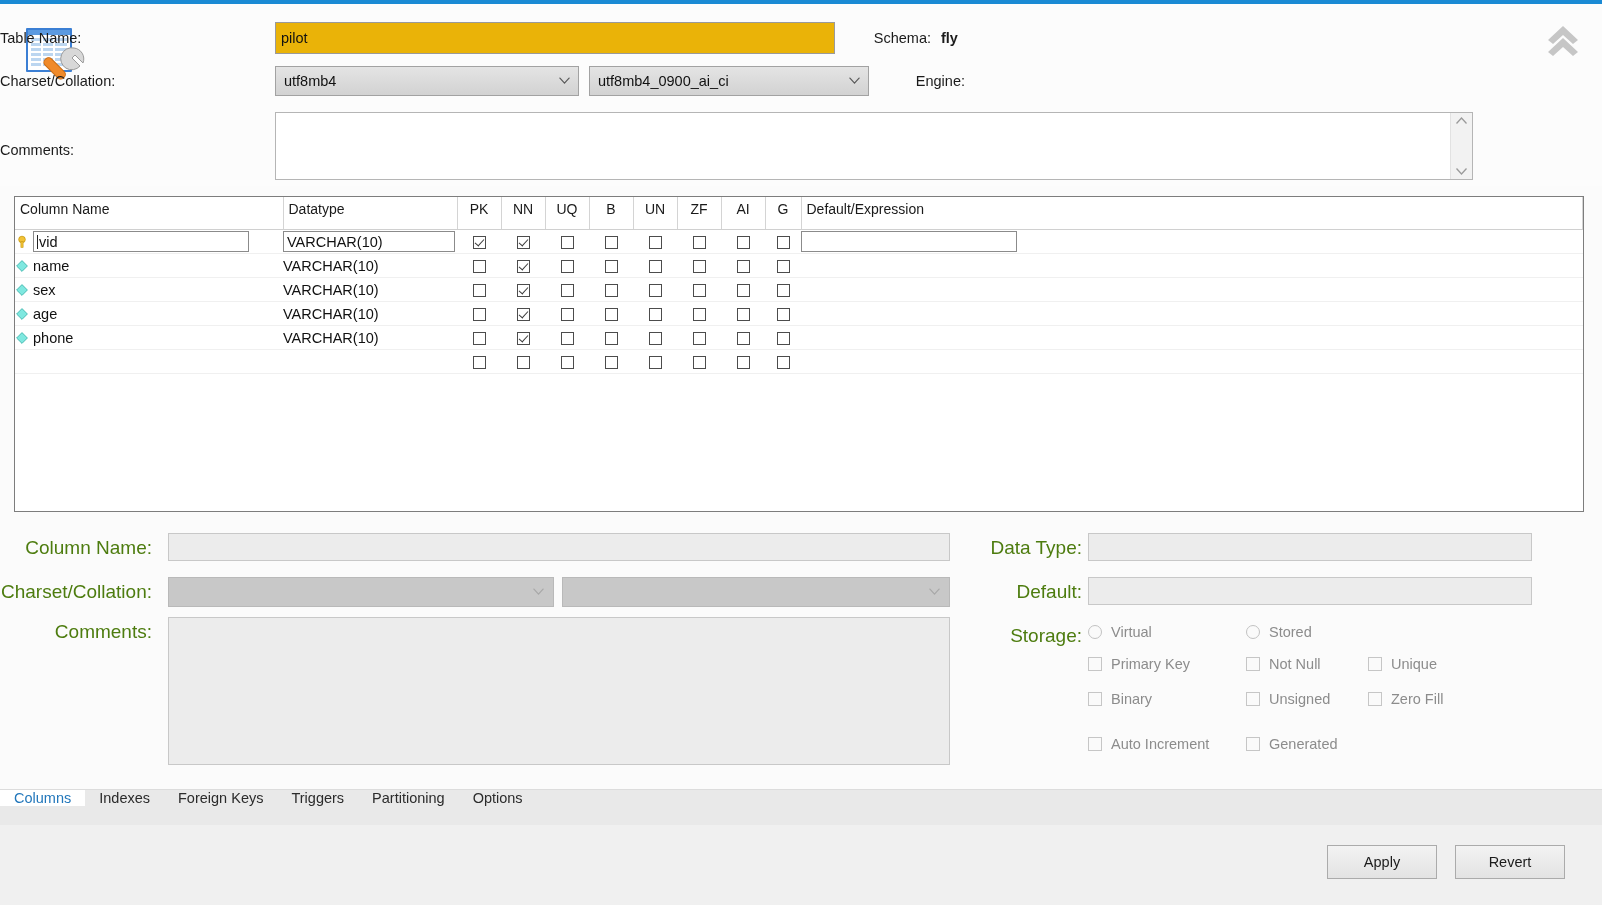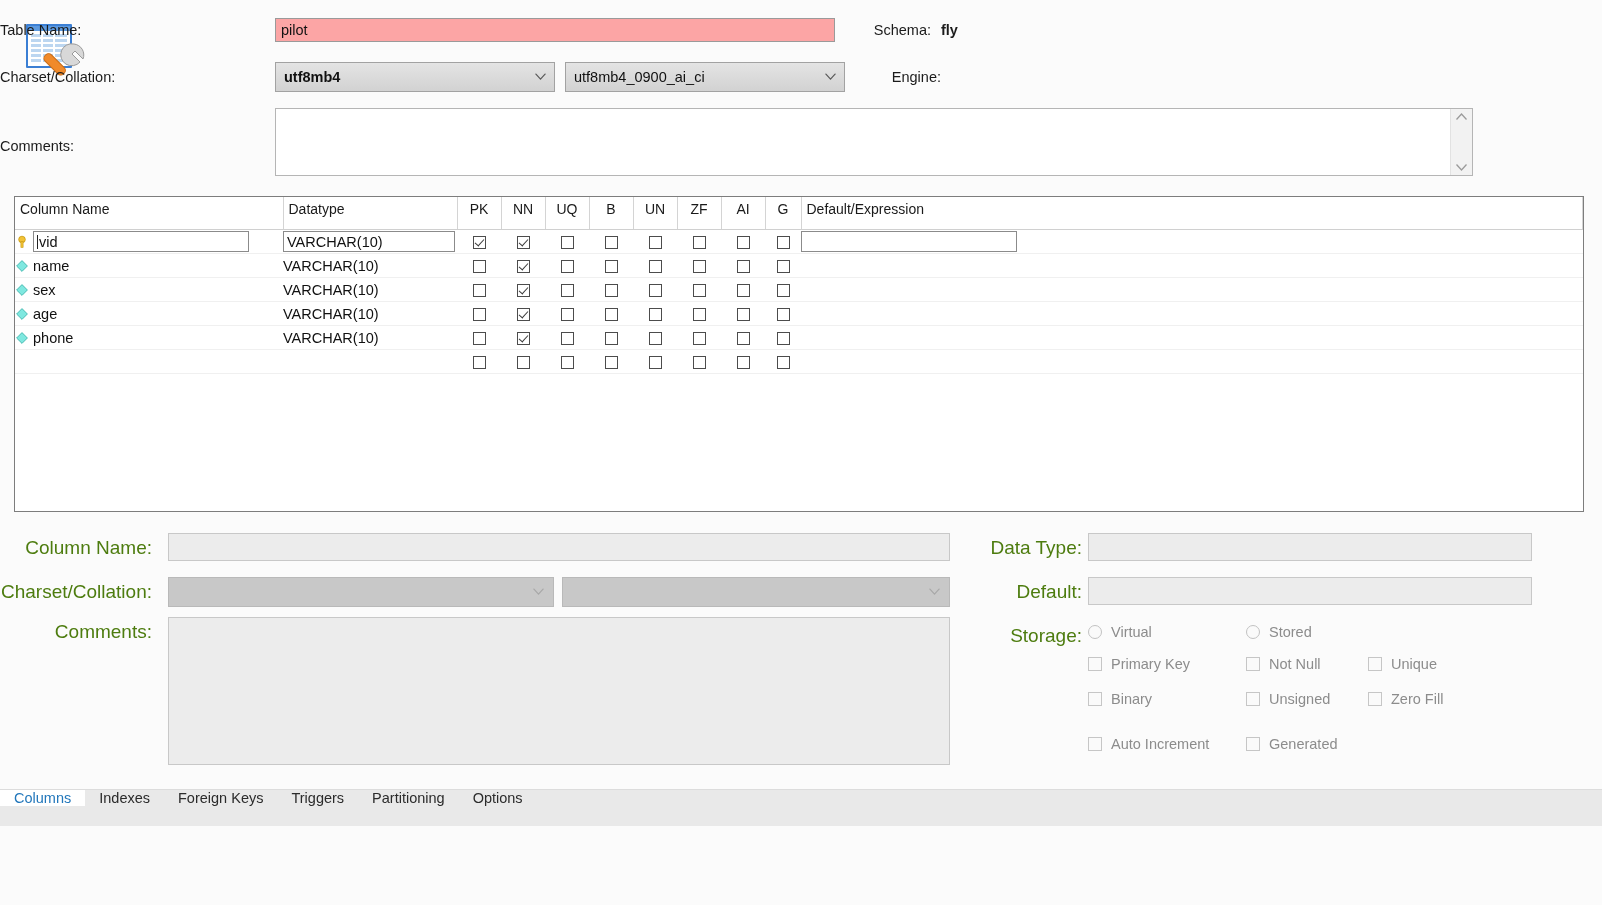--- a/index.html
+++ b/index.html
@@ -14,21 +14,21 @@
     font-size: 14px;
     color: #1a1a1a;
     overflow: hidden;
     position: relative;
   }
   .app {
     position: absolute;
     inset: 0;
     background: #fbfbfb;
     display: flex;
-    flex-direction: row;
+    flex-direction: column;
   }
   .accent-bar {
     height: 4px;
     background: #1a8ad4;
     flex: 0 0 auto;
   }
 
   
   .top-section {
     position: relative;
@@ -79,22 +79,22 @@
     width: 275px;
     padding-right: 8px;
     box-sizing: border-box;
   }
 
   input.txt {
     font-family: "Liberation Sans", sans-serif;
     font-size: 14.5px;
     color: #111;
     border: 1px solid #9a9a9a;
-    background: #fca5a5;
-    height: 24px;
+    background: #eab308;
+    height: 32px;
     box-sizing: border-box;
     padding: 0 5px;
     outline: none;
   }
 
   .sel {
     position: relative;
     height: 30px;
     box-sizing: border-box;
     border: 1px solid #a2a2a2;
@@ -410,21 +410,21 @@
       </div>
       <input class="txt" style="width: 560px;" value="pilot">
       <span class="lbl" style="margin-left:24px; width:72px;">Schema:</span>
       <span class="lbl lbl-bold" style="margin-left:10px; text-align:left;">fly</span>
     </div>
 
     <div class="row-charset">
       <div class="label-col">
         <span class="lbl">Charset/Collation:</span>
       </div>
-      <div class="sel" style="width:280px;font-weight:bold;">
+      <div class="sel" style="width:304px;">
         <span>utf8mb4</span>
         <svg class="chev" viewBox="0 0 11 7">
           <path d="M0.5 0.5 L5.5 6 L10.5 0.5" fill="none" stroke="#5a5a5a" stroke-width="1.2"></path>
         </svg>
       </div>
       <div class="sel" style="width:280px; margin-left:10px;">
         <span>utf8mb4_0900_ai_ci</span>
         <svg class="chev" viewBox="0 0 11 7">
           <path d="M0.5 0.5 L5.5 6 L10.5 0.5" fill="none" stroke="#5a5a5a" stroke-width="1.2"></path>
         </svg>
@@ -700,14 +700,18 @@
         <span>Triggers</span>
       </div>
       <div class="tab">
         <span>Partitioning</span>
       </div>
       <div class="tab">
         <span>Options</span>
       </div>
     </div>
 
+  <div class="footer">
+    <button class="btn" style="left:1327px; top:20px;">Apply</button>
+    <button class="btn" style="left:1455px; top:20px;">Revert</button>
+  </div>
 
 </div>
 
 </body></html>

